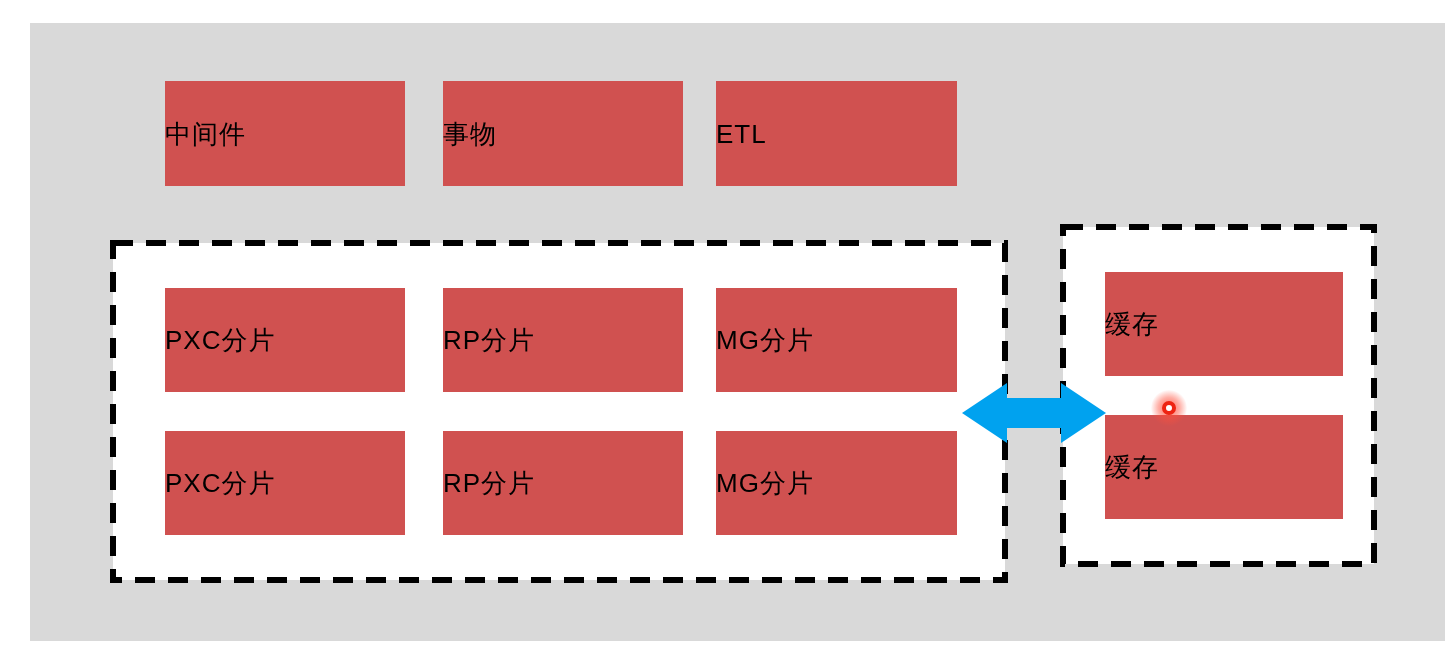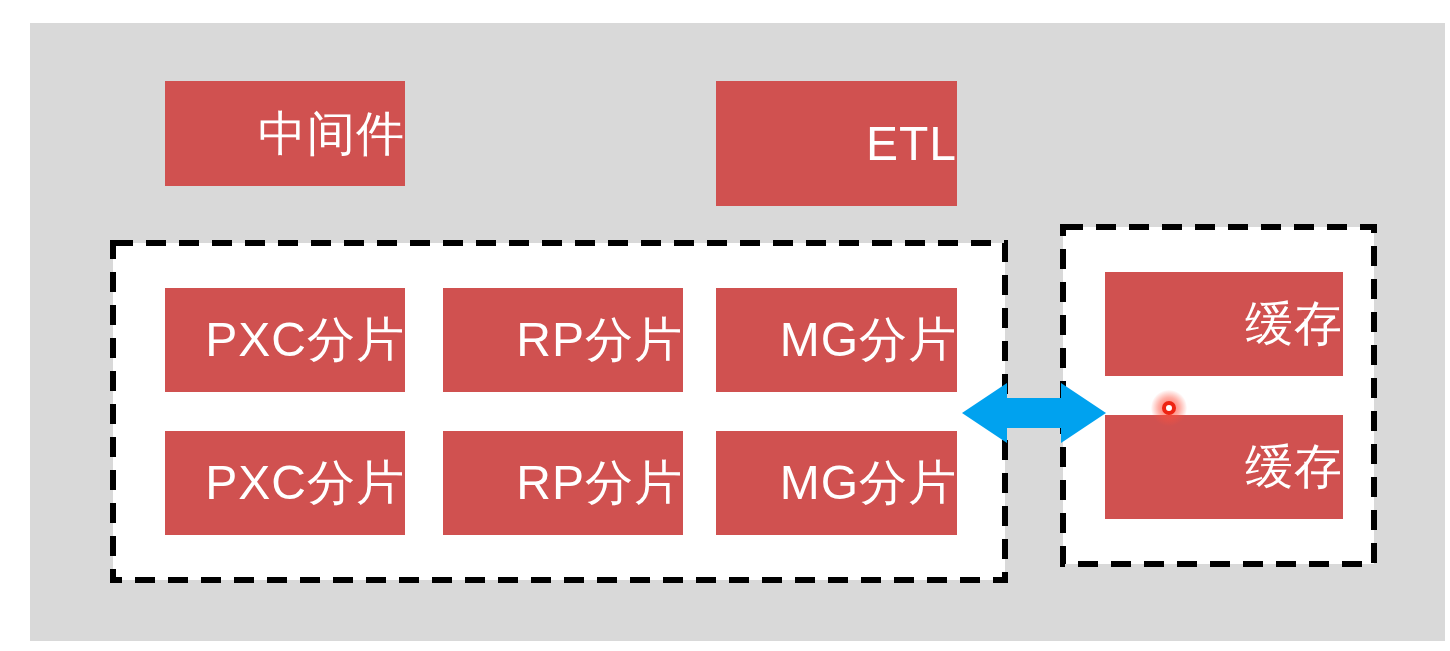--- a/index.html
+++ b/index.html
@@ -15,25 +15,25 @@
     position: absolute;
     left: 30px;
     top: 23px;
     width: 1415px;
     height: 618px;
     background: #d9d9d9;
   }
   .redbox {
     position: absolute;
     background: #d05150;
-    color: #ffffff;
+    color: #000000;
     display: flex;
     align-items: center;
-    justify-content: flex-end;
-    font-size: 48px;
+    justify-content: flex-start;
+    font-size: 26px;
     line-height: 1;
     letter-spacing: 1px;
     white-space: nowrap;
   }
   .cluster {
     position: absolute;
     text-decoration: underline;
   }
   .cluster svg.dash-border {
     position: absolute;
@@ -73,21 +73,24 @@
 </head>
 <body>
 
 <div class="page">
 
   <div class="canvas"></div>
 
   <div class="redbox" style="left:165px; top:81px; width:240px; height:105px;">
     <span>中间件</span>
   </div>
-  <div class="redbox" style="left:716px; top:81px; width:241px; height:125px;">
+  <div class="redbox" style="left:443px; top:81px; width:240px; height:105px;">
+    <span>事物</span>
+  </div>
+  <div class="redbox" style="left:716px; top:81px; width:241px; height:105px;">
     <span>ETL</span>
   </div>
 
   <div class="cluster" style="left:110px; top:240px; width:898px; height:343px;">
     <svg class="dash-border" width="898" height="343" viewBox="0 0 898 343" aria-hidden="true">
       <rect x="3" y="3" width="892" height="337" fill="#ffffff" stroke="#000000" stroke-width="6" stroke-dasharray="20 13"></rect>
     </svg>
 
     <div class="redbox" style="left:55px; top:48px; width:240px; height:104px;">
       <span>PXC分片</span>

